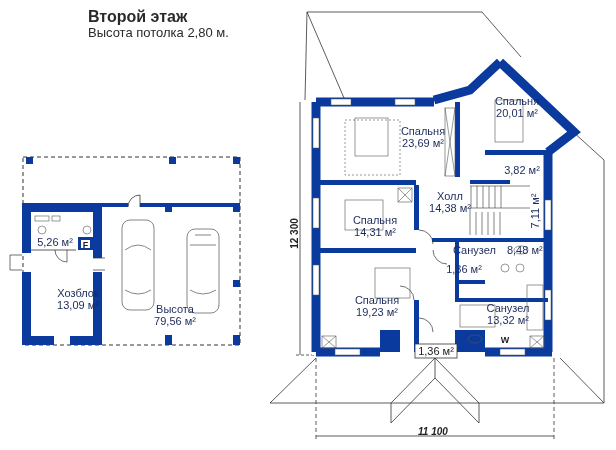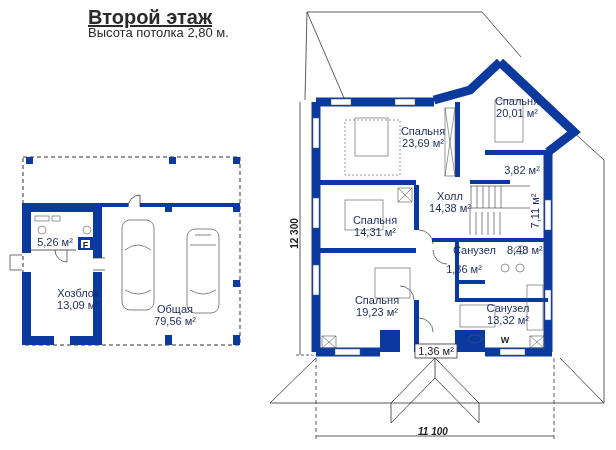--- a/index.html
+++ b/index.html
@@ -1,18 +1,18 @@
 <!DOCTYPE html>
 <html><head>
 <meta charset="utf-8">
 <style>
   html, body { margin:0; padding:0; background:#ffffff; }
   body { width:616px; height:450px; position:relative; overflow:hidden; font-family:"Liberation Sans", sans-serif; }
   .header { position:absolute; left:88px; top:9px; color:#2a2a2a; line-height:16px; }
-  .header .title { font-weight:bold; font-size:20px;text-decoration:underline; }
+  .header .title { font-weight:bold; font-size:16px; }
   .header .line { font-size:13px; }
   svg.plan { position:absolute; left:0; top:0; }
   .lbl { position:absolute; text-align:center; color:#1b2a5a; font-size:11px; line-height:12px; font-family:"Liberation Sans", sans-serif; }
   .lbl.dark { color:#222; }
   .dim { position:absolute; font-size:10px; font-weight:bold; color:#222; font-family:"Liberation Sans", sans-serif; }
   .dimv { transform:rotate(-90deg); transform-origin:center; }
 </style>
 </head>
 <body>
 
@@ -237,18 +237,18 @@
   <div>5,26 м²</div>
 </div>
 <div class="lbl dark" style="left:81px;top:239px;width:9px;font-size:9px;font-weight:bold;">
   <span>F</span>
 </div>
 <div class="lbl" style="left:32px;top:287px;width:52px;margin-left:20px;">
   <div>Хозблок</div>
   <div>13,09 м²</div>
 </div>
 <div class="lbl" style="left:145px;top:303px;width:60px;">
-  <div>Общая</div>
+  <div>Высота</div>
   <div>79,56 м²</div>
 </div>
 
 <div class="dim" style="left:418px;top:426px;font-style:italic;">11 100</div>
 <div class="dim dimv" style="left:274px;top:228px;width:40px;text-align:center;">12 300</div>
 
 </body></html>

